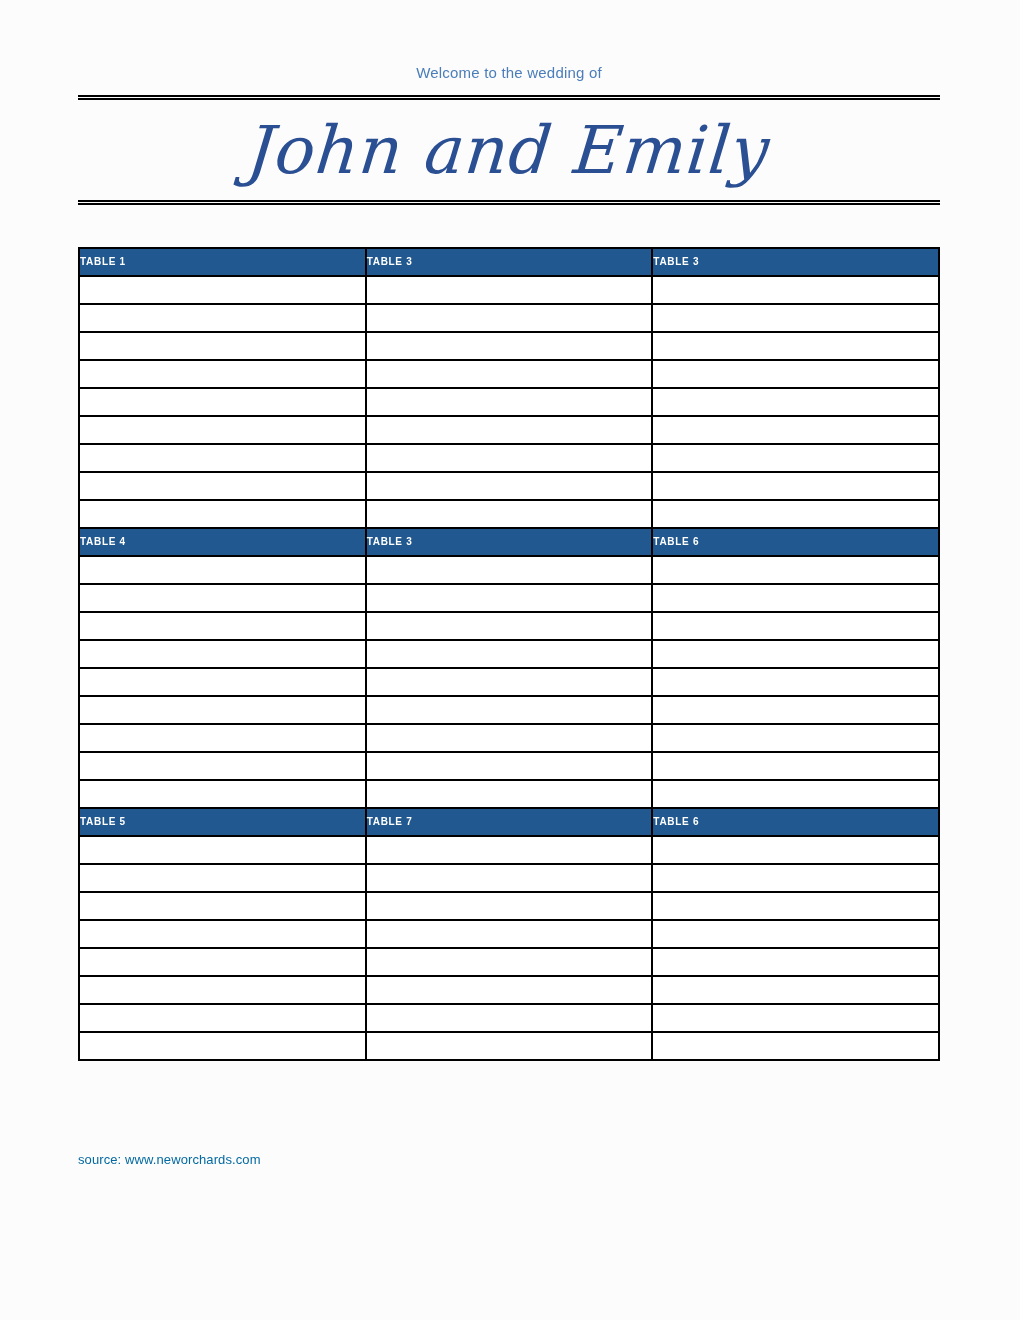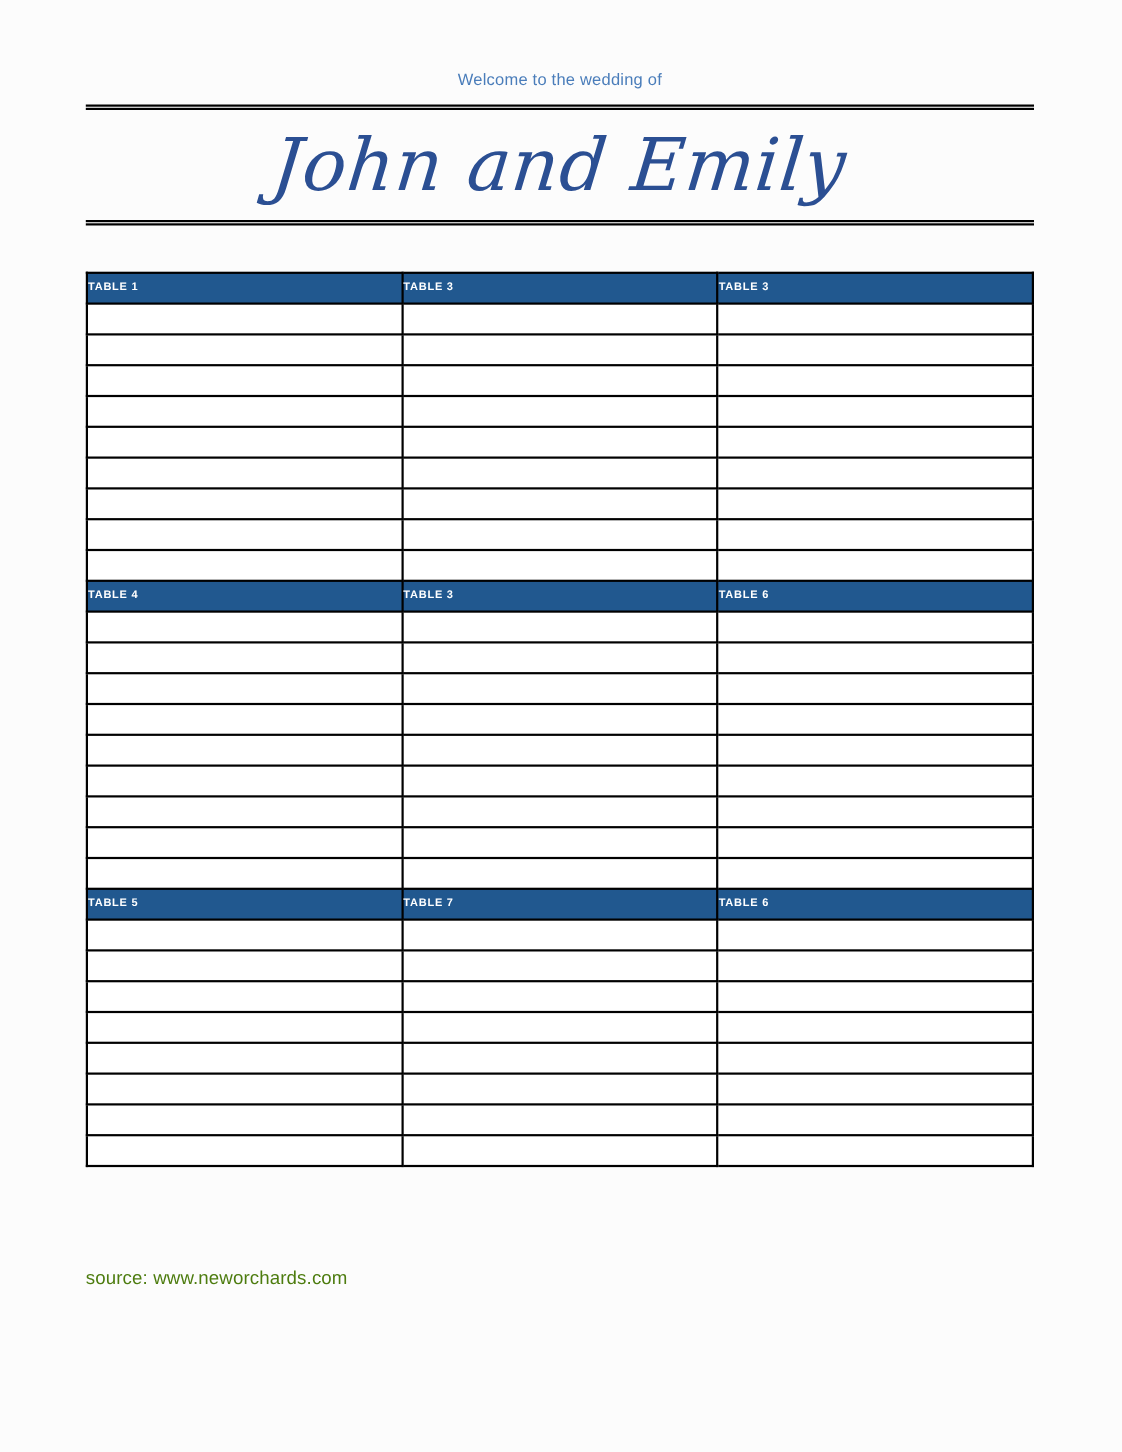--- a/index.html
+++ b/index.html
@@ -114,22 +114,22 @@
     background: #ffffff;
     height: 26px;
     border-width: 2px;
   }
 
   
   .source-note {
     position: absolute;
     left: 78px;
     top: 1152px;
-    font-size: 17px;
-    color: #4d7c0f;
+    font-size: 13px;
+    color: #0369a1;
     letter-spacing: 0.1px;
   }
 </style>
 </head>
 <body>
 
 <div class="page">
 
   <div class="welcome-wrap">
     <span class="welcome-text">Welcome to the wedding of</span>

